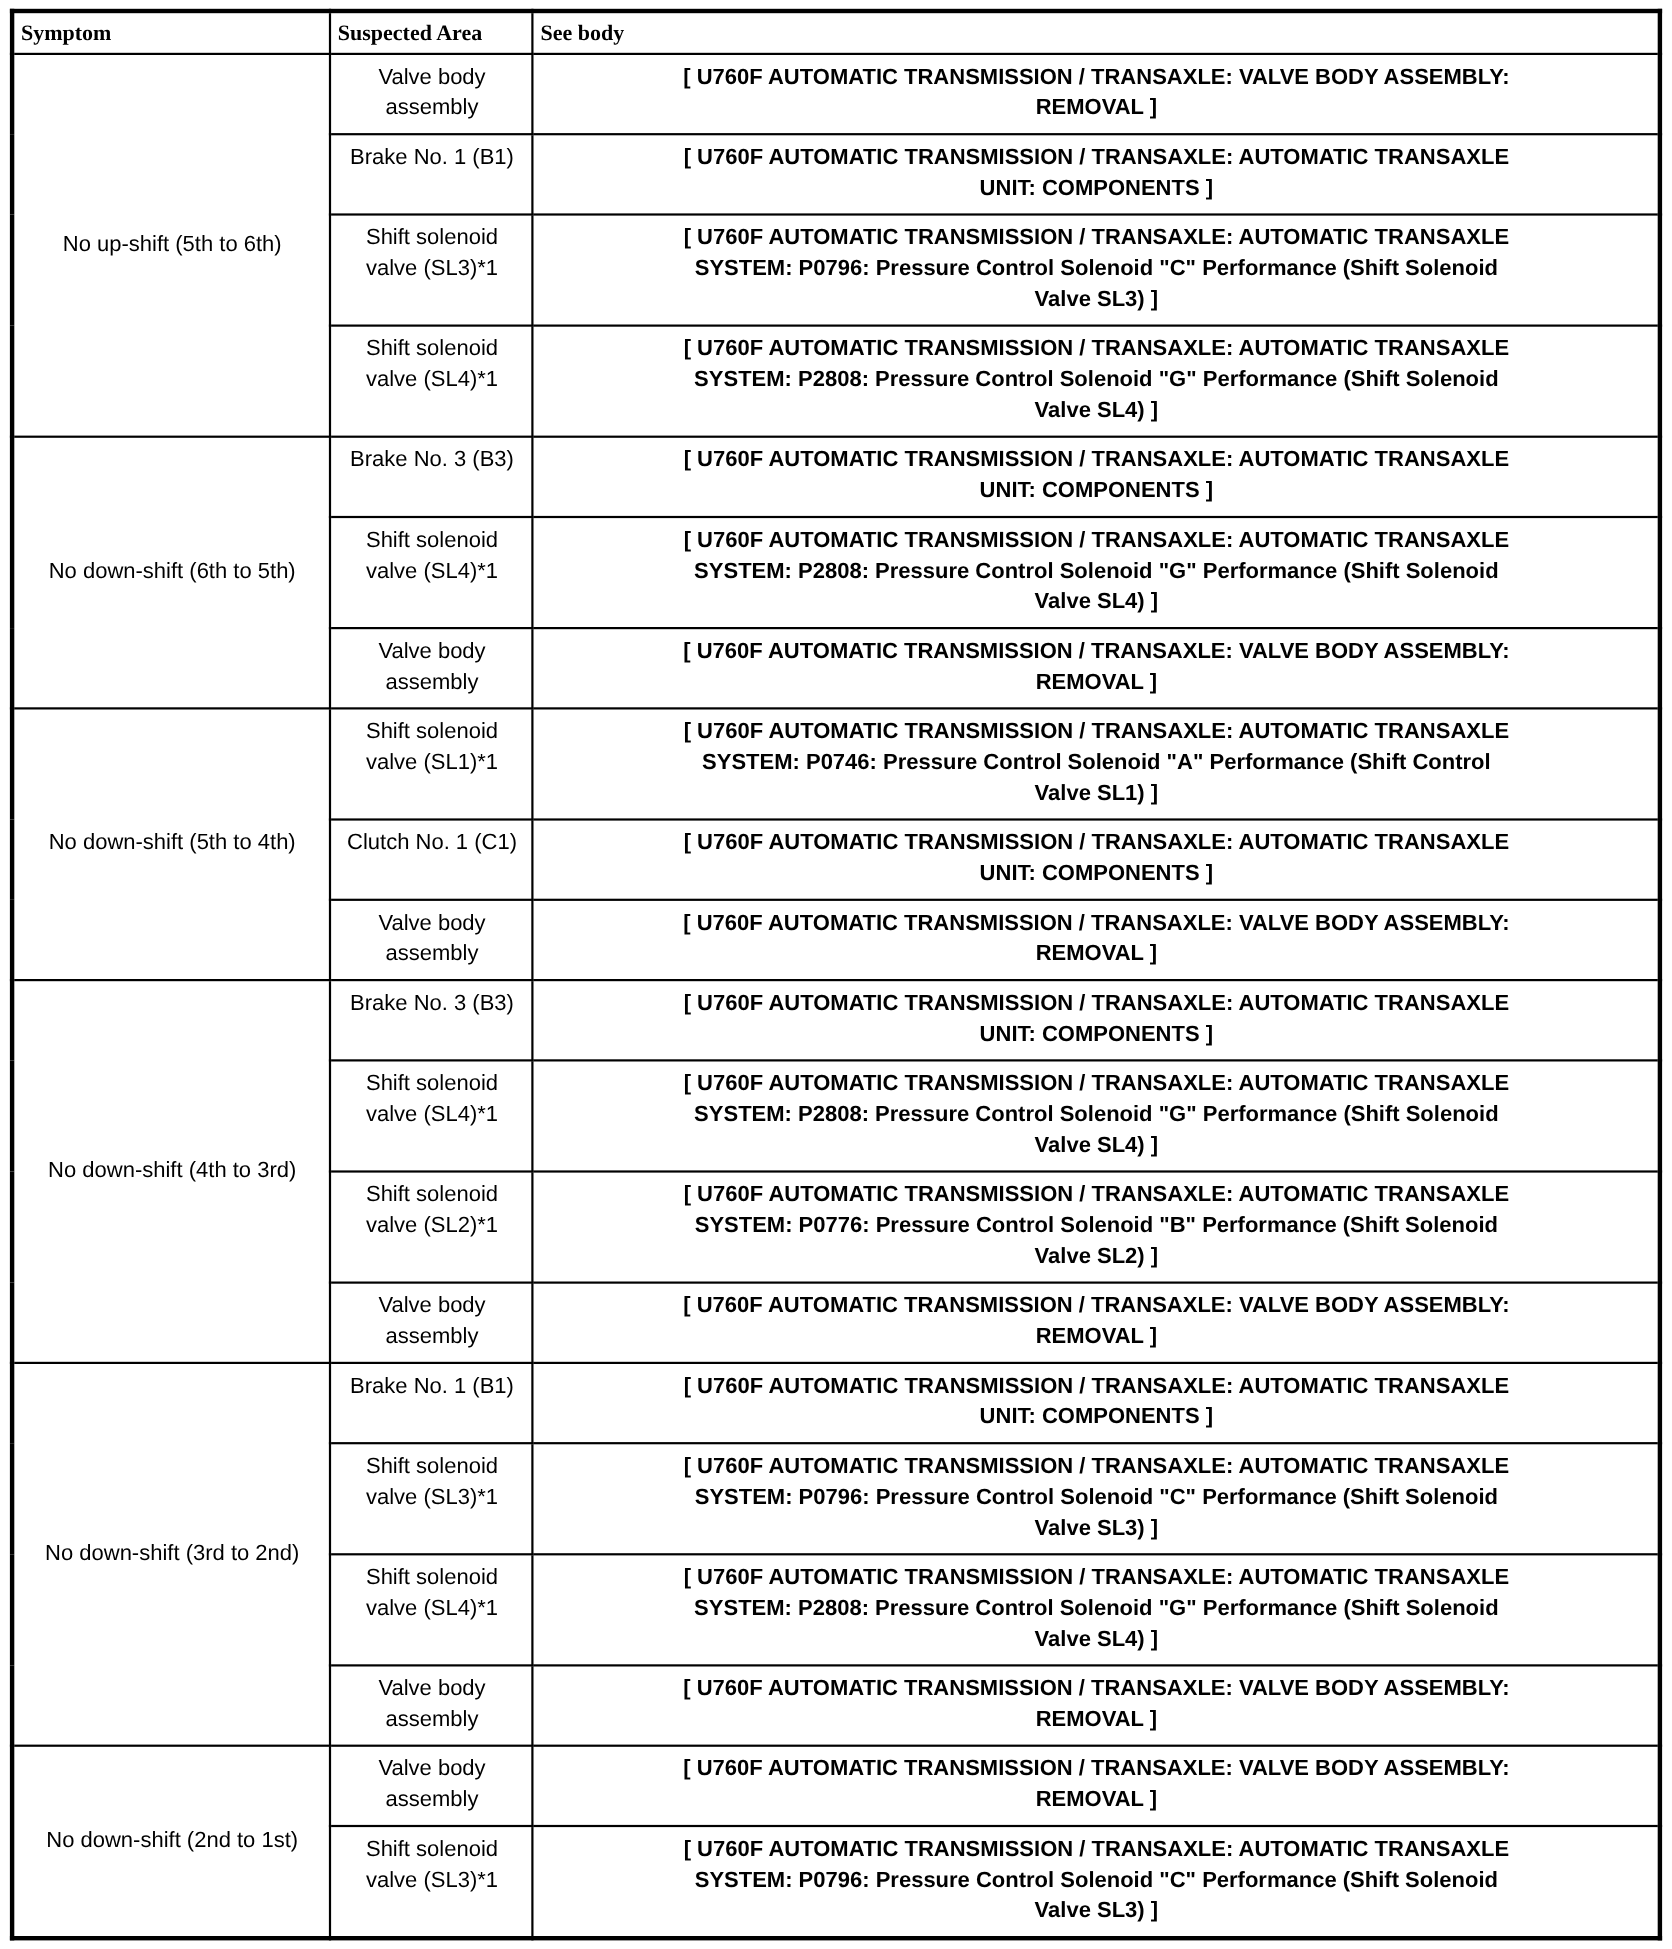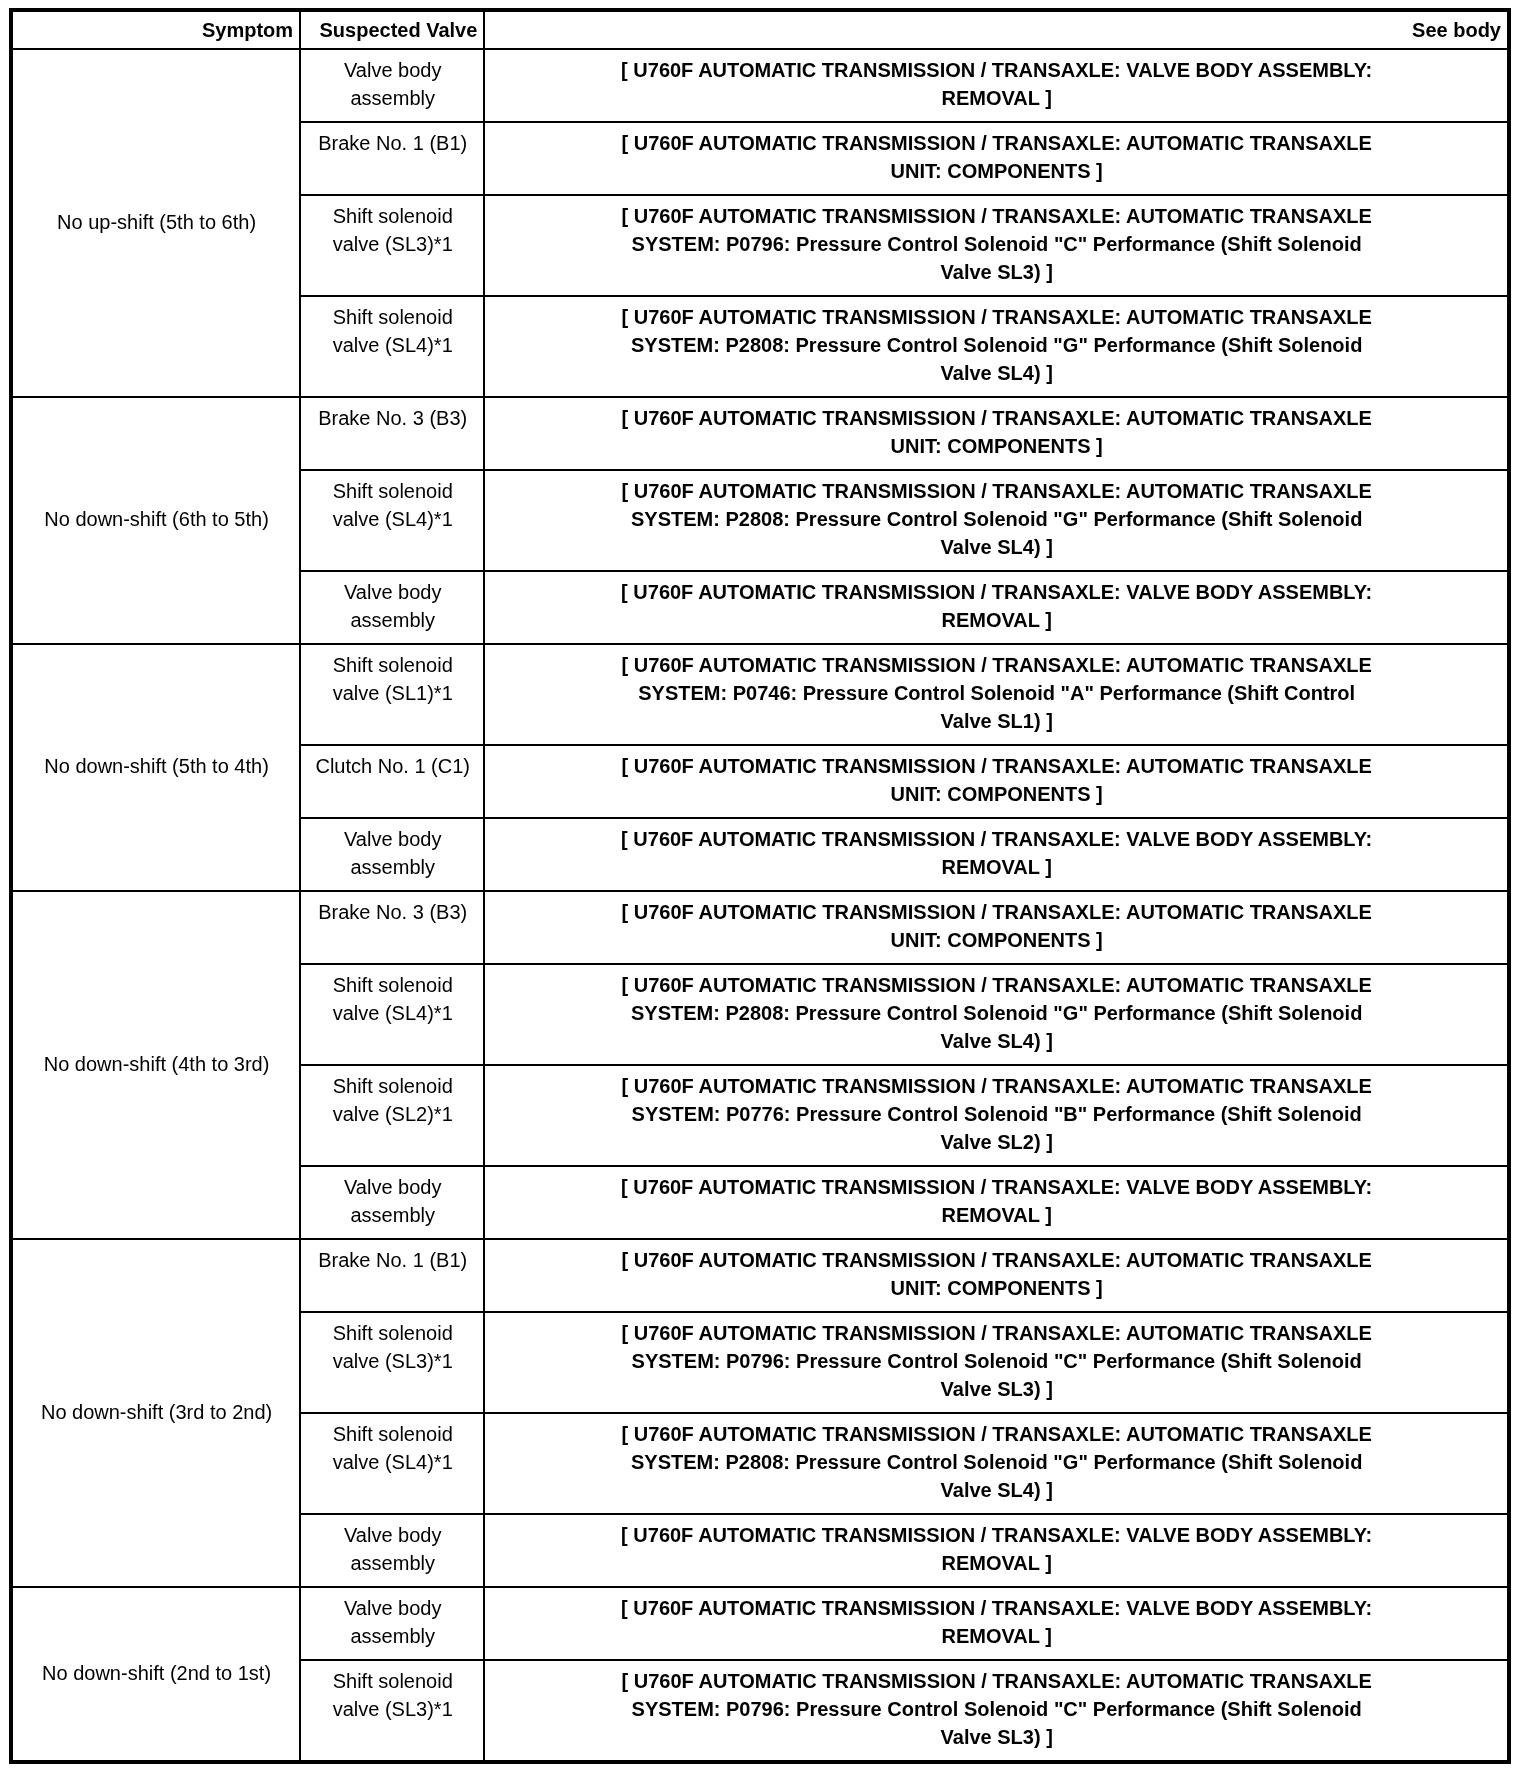--- a/index.html
+++ b/index.html
@@ -23,22 +23,23 @@
     border: 2px solid #000000;
     font-size: 20px;
     line-height: 28px;
     padding: 6px 8px 9px 9px;
     text-align: center;
     vertical-align: top;
     overflow: hidden;
   }
   .symptom-table th {
     font-weight: bold;
-    text-align: right;
+    text-align: left;
     padding: 4px 6px 4px 6px;
+    font-family: Liberation Serif, serif;
   }
   td.symptom-cell {
     vertical-align: middle;
     white-space: nowrap;
   }
   td.area-cell {
     vertical-align: top;
   }
   td.see-page-cell {
     vertical-align: top;
@@ -54,21 +55,21 @@
 
 <table class="symptom-table">
   <colgroup>
     <col style="width:19.3%">
     <col style="width:12.3%">
     <col style="width:68.4%">
   </colgroup>
   <thead>
     <tr>
       <th>Symptom</th>
-      <th>Suspected Valve</th>
+      <th>Suspected Area</th>
       <th>See body</th>
     </tr>
   </thead>
   <tbody>
       <tr>
         <td rowspan="4" class="symptom-cell">No up-shift (5th to 6th)</td>
         <td class="area-cell">
           <div class="line">Valve body</div>
           <div class="line">assembly</div>
         </td>

